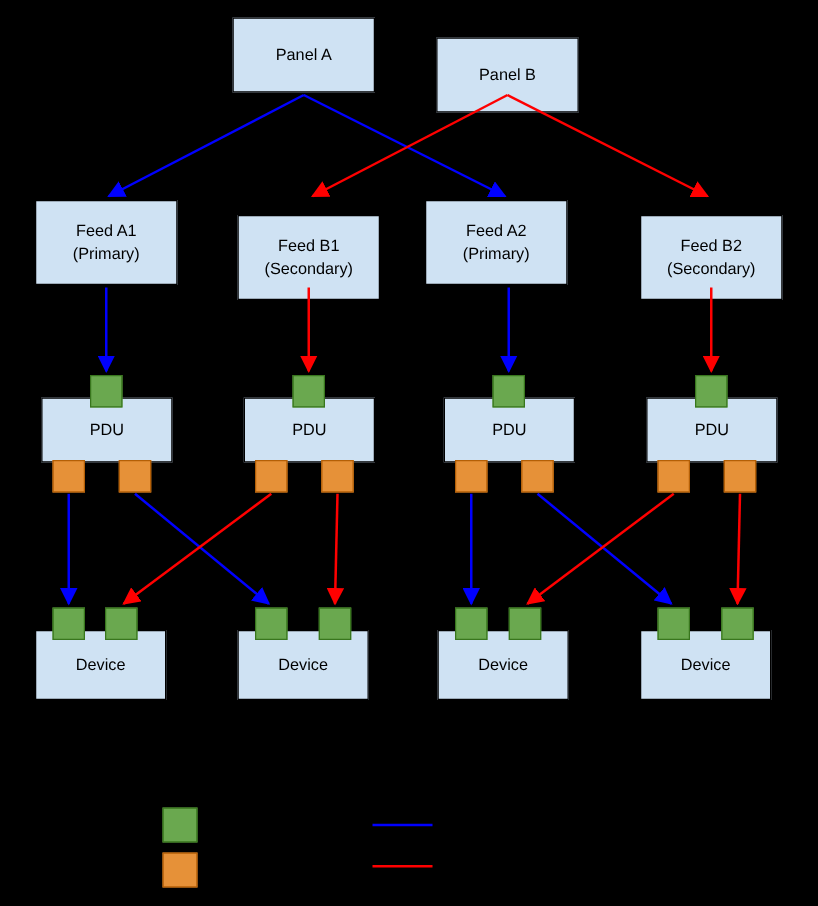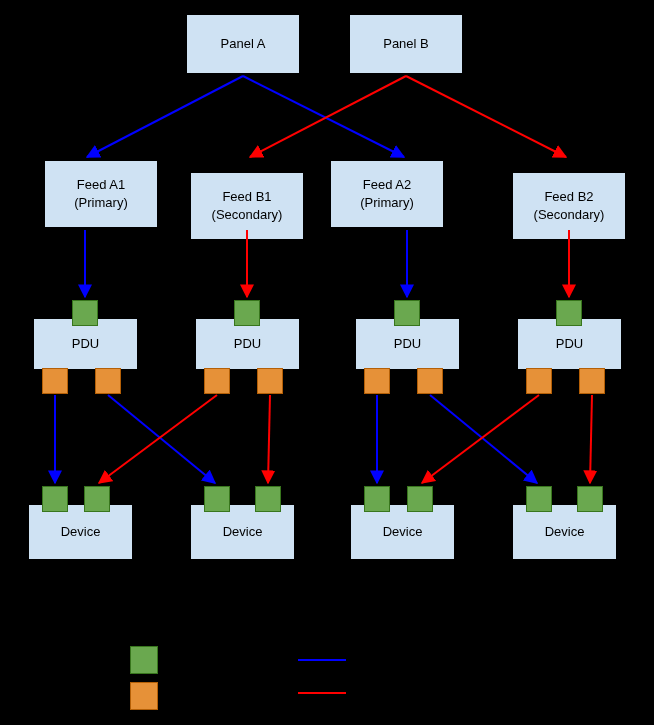--- a/index.html
+++ b/index.html
@@ -49,37 +49,37 @@
   .head-red  { fill: var(--secondary-line, #f00); }
 </style>
 </head>
 <body>
 
 <div class="stage">
 
   <div class="box" style="left:186px;top:14px;width:114px;height:60px">
     <span>Panel A</span>
   </div>
-  <div class="box" style="left:349px;top:14px;width:114px;height:60px">
+  <div class="box" style="left:349px;top:30px;width:114px;height:60px">
     <span>Panel B</span>
   </div>
 
-  <div class="box" style="left:44px;top:160px;width:114px;height:68px">
+  <div class="box" style="left:28px;top:160px;width:114px;height:68px">
     <div>
       <div>Feed A1</div>
       <div>(Primary)</div>
     </div>
   </div>
   <div class="box" style="left:190px;top:172px;width:114px;height:68px">
     <div>
       <div>Feed B1</div>
       <div>(Secondary)</div>
     </div>
   </div>
-  <div class="box" style="left:330px;top:160px;width:114px;height:68px">
+  <div class="box" style="left:340px;top:160px;width:114px;height:68px">
     <div>
       <div>Feed A2</div>
       <div>(Primary)</div>
     </div>
   </div>
   <div class="box" style="left:512px;top:172px;width:114px;height:68px">
     <div>
       <div>Feed B2</div>
       <div>(Secondary)</div>
     </div>

